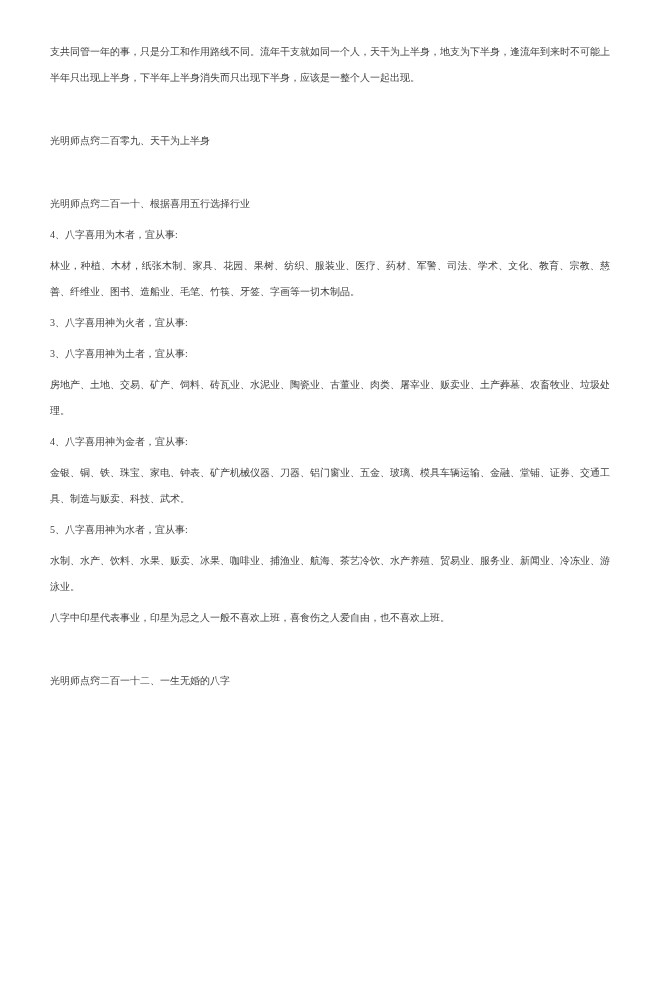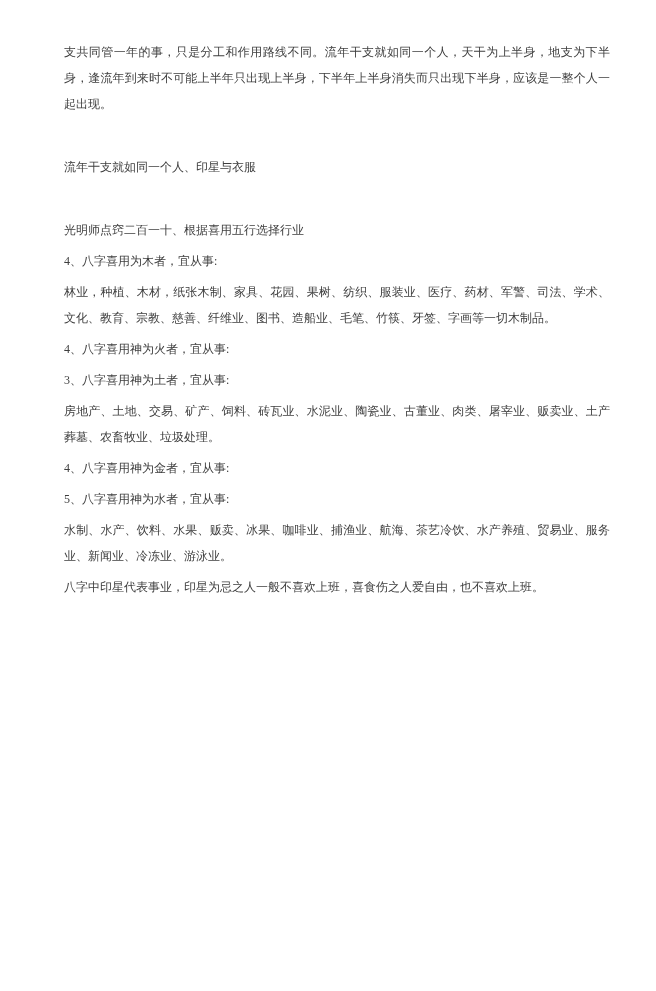--- a/index.html
+++ b/index.html
@@ -12,45 +12,47 @@
     font-family: "Liberation Serif", "DejaVu Serif", serif;
   }
   .page {
     box-sizing: border-box;
     width: 656px;
     min-height: 991px;
     padding: 39px 46px 40px 50px;
     background: #ffffff;
   }
   .doc-paragraph, .doc-heading {
-    margin: 0 0 5px 14px;
-    font-size: 12px;
+    margin: 0 0 5px 0;
+    font-size: 10px;
     line-height: 26px;
     font-weight: normal;
     text-align: justify;
     text-justify: inter-ideograph;
     word-break: break-all;
     overflow-wrap: break-word;
   }
   .doc-heading {
     margin-top: 37px;
   }
   .doc-paragraph:first-child {
     margin-top: 0;
   }
 </style>
 </head>
 <body>
 
 <main class="page" id="doc" style="color: rgb(62, 62, 62); background: rgb(255, 255, 255);">
     <p class="doc-paragraph">支共同管一年的事，只是分工和作用路线不同。流年干支就如同一个人，天干为上半身，地支为下半身，逢流年到来时不可能上半年只出现上半身，下半年上半身消失而只出现下半身，应该是一整个人一起出现。</p>
-    <p class="doc-heading">流年干支就如同一个人、印星与衣服</p>
+    <p class="doc-heading">光明师点窍二百零九、天干为上半身</p>
     <p class="doc-heading">光明师点窍二百一十、根据喜用五行选择行业</p>
     <p class="doc-paragraph">4、八字喜用为木者，宜从事:</p>
     <p class="doc-paragraph">林业，种植、木材，纸张木制、家具、花园、果树、纺织、服装业、医疗、药材、军警、司法、学术、文化、教育、宗教、慈善、纤维业、图书、造船业、毛笔、竹筷、牙签、字画等一切木制品。</p>
-    <p class="doc-paragraph">4、八字喜用神为火者，宜从事:</p>
+    <p class="doc-paragraph">3、八字喜用神为火者，宜从事:</p>
     <p class="doc-paragraph">3、八字喜用神为土者，宜从事:</p>
     <p class="doc-paragraph">房地产、土地、交易、矿产、饲料、砖瓦业、水泥业、陶瓷业、古董业、肉类、屠宰业、贩卖业、土产葬墓、农畜牧业、垃圾处理。</p>
     <p class="doc-paragraph">4、八字喜用神为金者，宜从事:</p>
+    <p class="doc-paragraph">金银、铜、铁、珠宝、家电、钟表、矿产机械仪器、刀器、铝门窗业、五金、玻璃、模具车辆运输、金融、堂铺、证券、交通工具、制造与贩卖、科技、武术。</p>
     <p class="doc-paragraph">5、八字喜用神为水者，宜从事:</p>
     <p class="doc-paragraph">水制、水产、饮料、水果、贩卖、冰果、咖啡业、捕渔业、航海、茶艺冷饮、水产养殖、贸易业、服务业、新闻业、冷冻业、游泳业。</p>
     <p class="doc-paragraph">八字中印星代表事业，印星为忌之人一般不喜欢上班，喜食伤之人爱自由，也不喜欢上班。</p>
+    <p class="doc-heading">光明师点窍二百一十二、一生无婚的八字</p>
   </main>
 
 </body></html>

